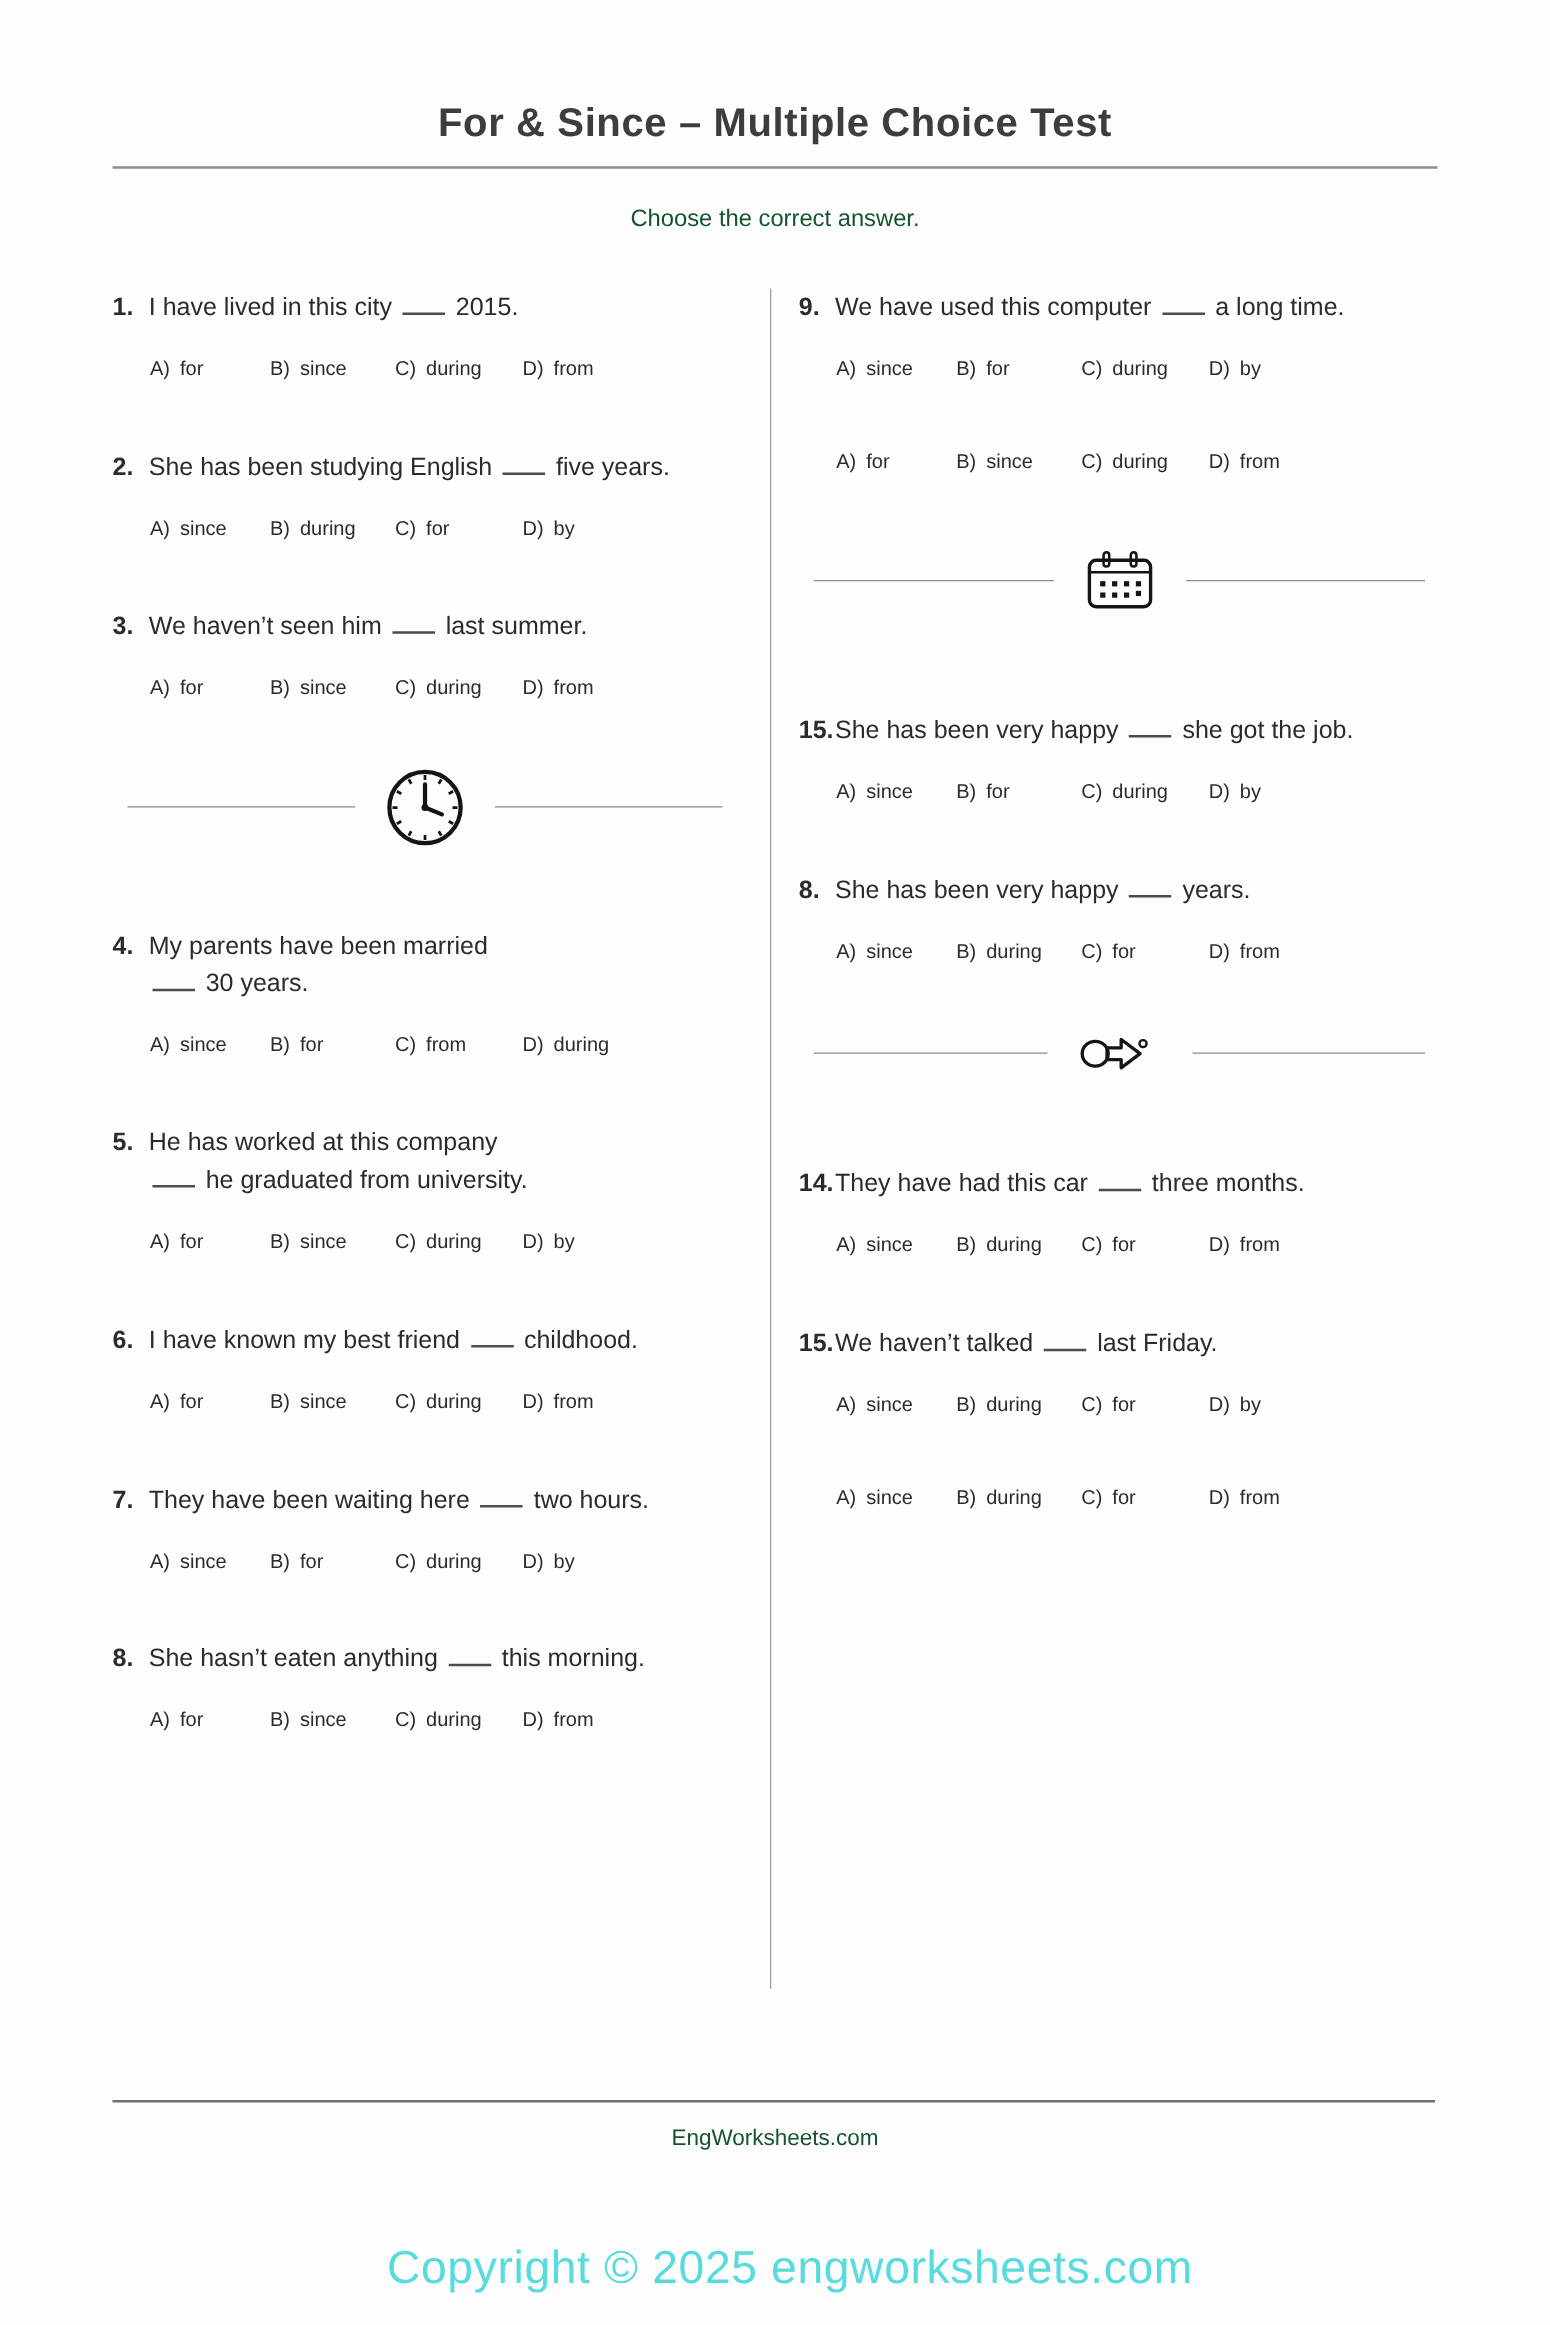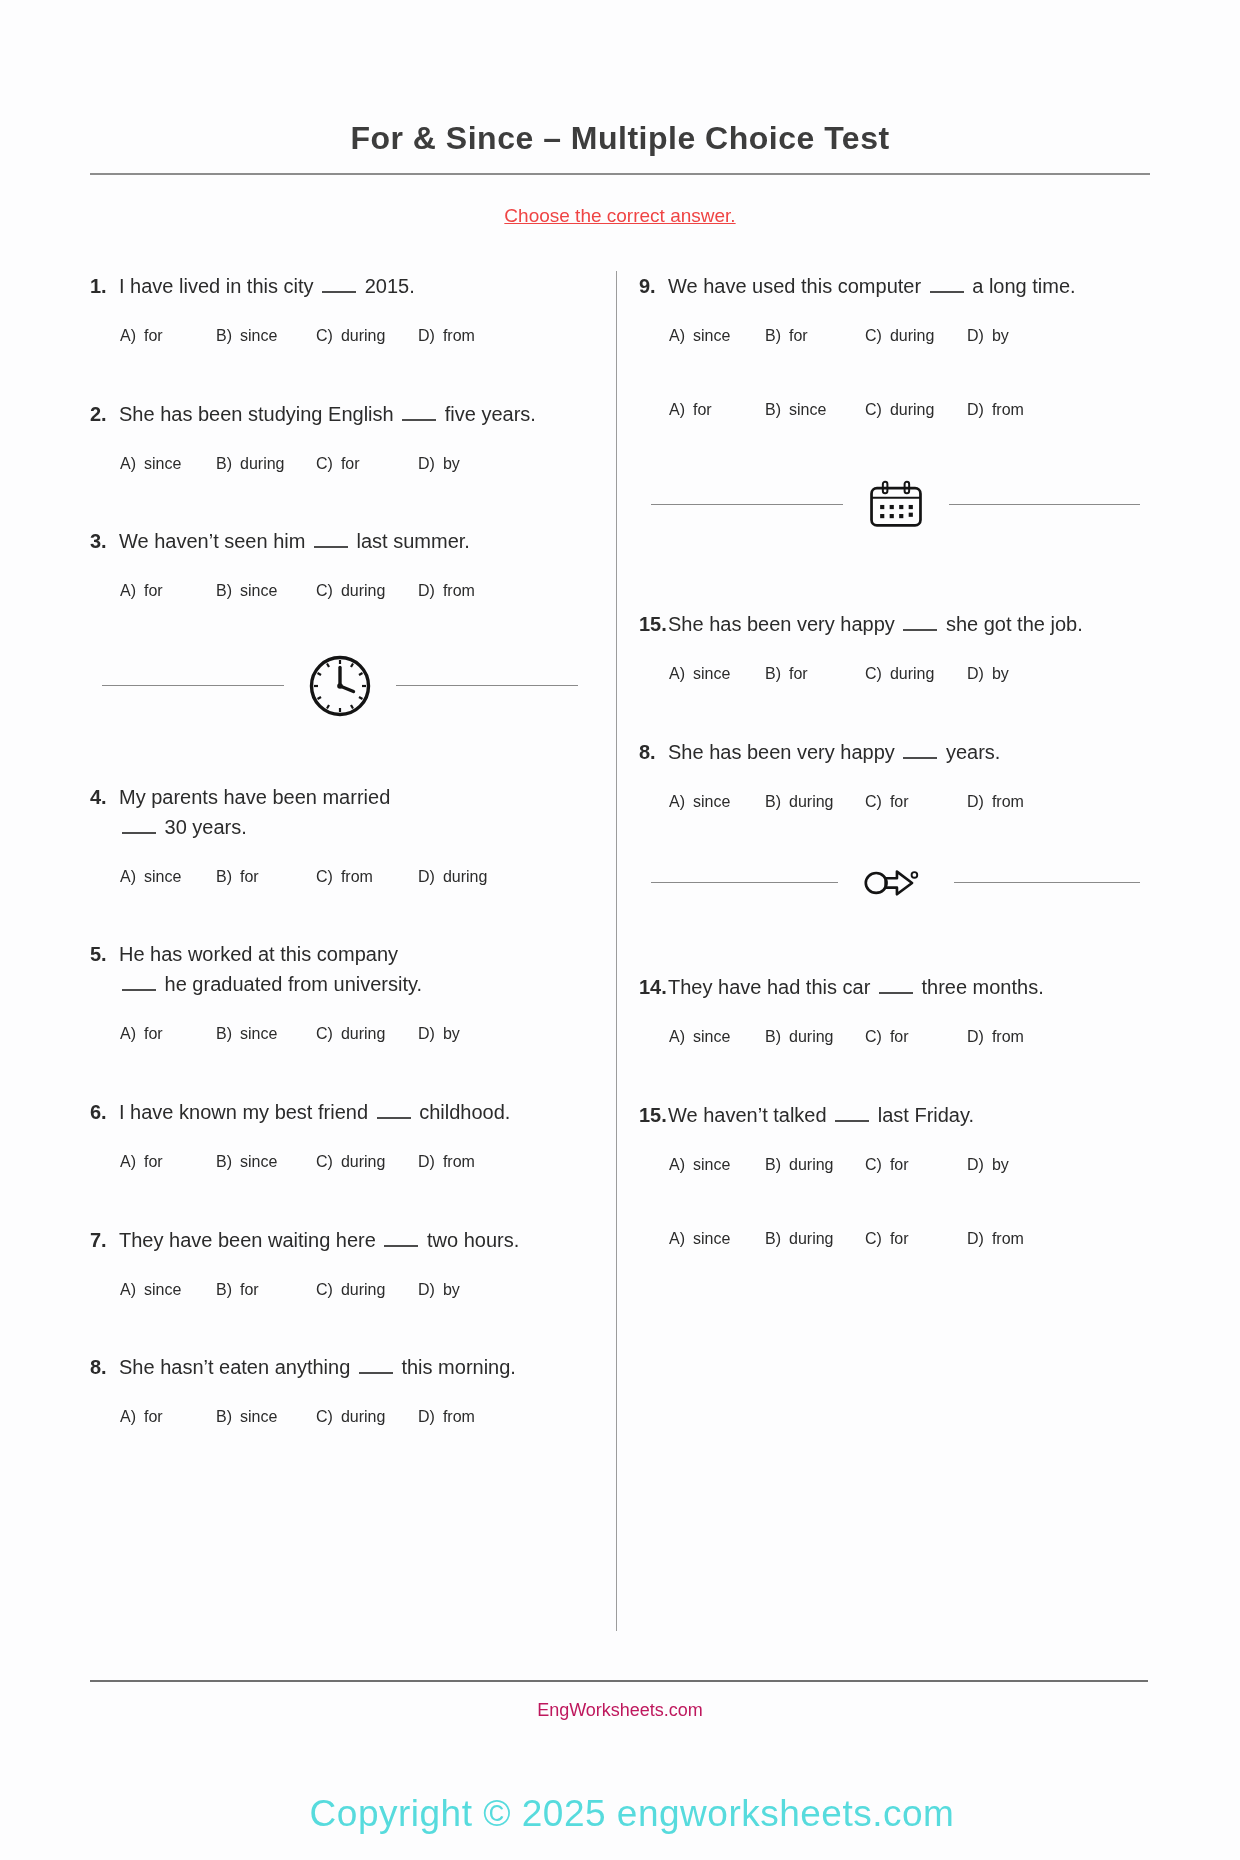--- a/index.html
+++ b/index.html
@@ -6,39 +6,38 @@
   html, body { background: #e9e9e9; }
   body { font-family: "Liberation Sans", "DejaVu Sans", sans-serif; }
   .page {
     position: relative;
     width: 1240px; height: 1860px;
     margin: 0 auto;
     background: #fdfdfe;
     color: #2b2b2b;
     overflow: hidden;
   }
-  header { padding-top: 120px; }
+  header { padding-top: 80px; }
   h1.title {
     text-align: center;
     font-size: 32px;
     font-weight: 600;
     color: #3d3d3d;
     letter-spacing: 0.5px;
   }
   .title-rule {
     margin: 16px 90px 0 90px;
     border: none;
     border-top: 2px solid #8d8d8d;
   }
   .subtitle {
     text-align: center;
     font-size: 19px;
     margin-top: 30px;
-    color: #ef4444;
-    text-decoration: underline;
+    color: #14532d;
   }
   main.columns {
     display: flex;
     margin-top: 44px;
     padding: 0 88px 0 90px;
   }
   .col { min-width: 0; }
   .col-left { width: 526px; padding-right: 26px; }
   .v-divider {
     width: 1px;
@@ -83,21 +82,21 @@
     position: absolute;
     left: 90px; right: 92px; top: 1680px;
     border: none;
     border-top: 2px solid #707070;
   }
   .footer-site {
     position: absolute;
     top: 1700px; left: 0; right: 0;
     text-align: center;
     font-size: 18px;
-    color: #be185d;
+    color: #14532d;
   }
   .footer-copyright {
     position: absolute;
     top: 1793px; left: 0; right: 0;
     text-align: center;
     font-size: 37px;
     letter-spacing: 0.5px;
     margin-left: 24px;
   }
   svg .stroke { fill: none; stroke: #141414; }

